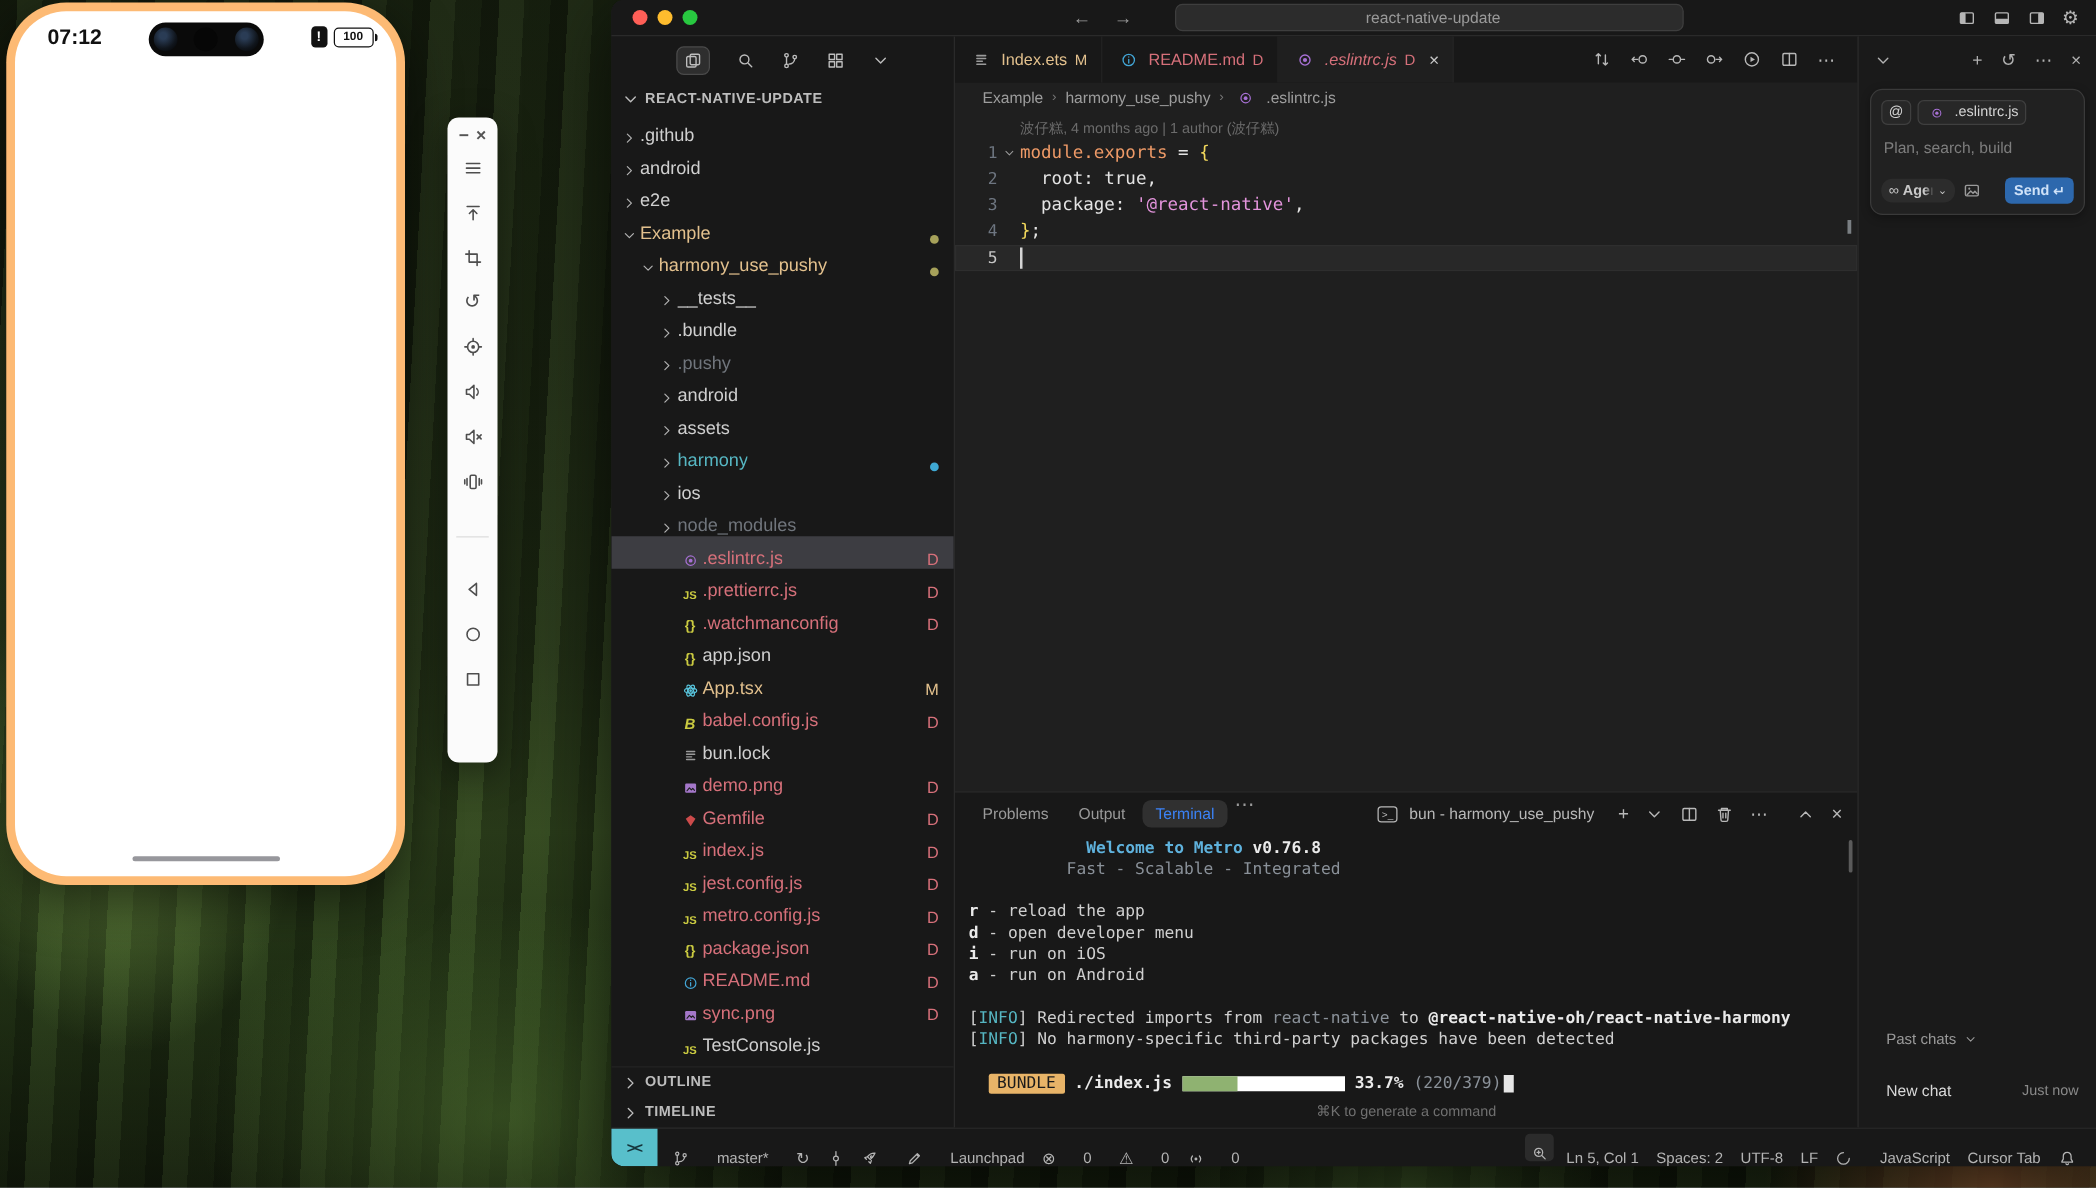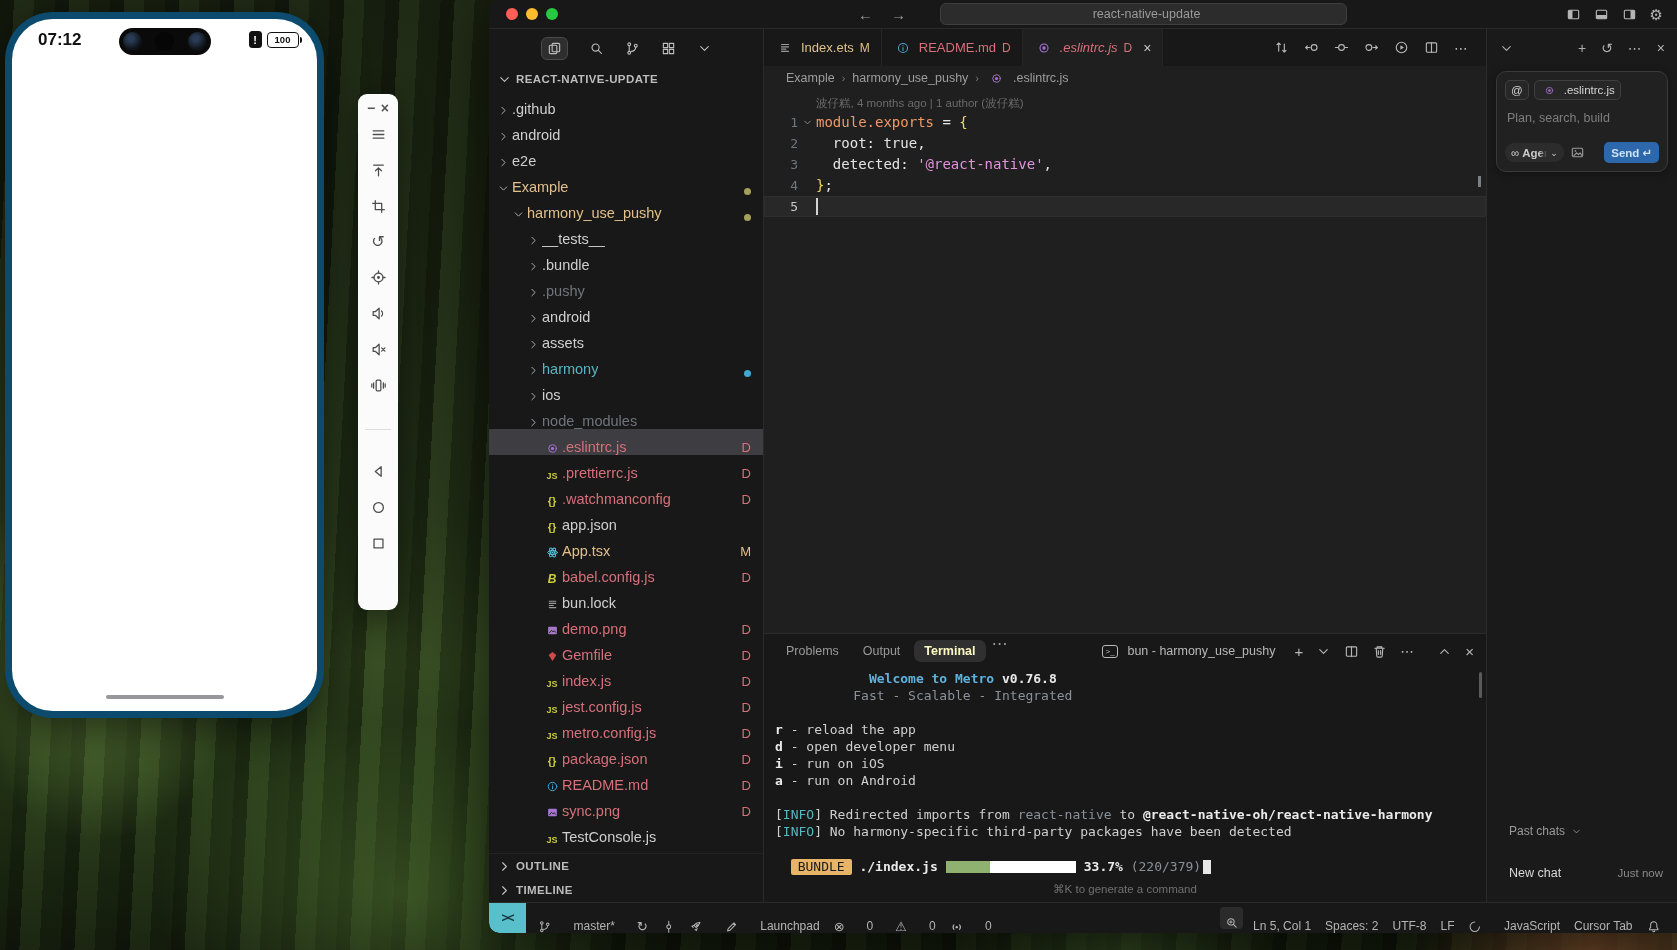--- a/index.html
+++ b/index.html
@@ -14,21 +14,21 @@
       repeating-linear-gradient(93deg, rgba(8,12,5,.5) 0 14px, rgba(48,64,32,.28) 14px 34px, rgba(18,26,11,.45) 34px 55px),
       linear-gradient(180deg,#1a2312 0%,#202b16 30%,#2a3a1c 55%,#3a5224 70%,#2c421c 82%,#141c0d 100%);
   }
   .ic{display:inline-flex;align-items:center;justify-content:center;line-height:1}
   .ic svg{width:15px;height:15px;display:block}
   .ic svg *{stroke:currentColor;fill:none;stroke-width:1.2;stroke-linecap:round;stroke-linejoin:round}
   .ic svg .f{fill:currentColor;stroke:none}
   .ti{font-style:normal}
 
   
-  #phone{position:absolute;left:5px;top:12px;width:319px;height:706px;background:#0c4a6e;border-radius:48px;padding:7px;box-sizing:border-box;box-shadow:0 12px 40px rgba(0,0,0,.55)}
+  #phone{position:absolute;left:5px;top:2px;width:319px;height:706px;background:#fdba74;border-radius:48px;padding:7px;box-sizing:border-box;box-shadow:0 12px 40px rgba(0,0,0,.55)}
   #phone .screen{width:100%;height:100%;background:#fff;border-radius:41px;position:relative;overflow:hidden}
   .ptime{position:absolute;left:26px;top:11px;font-weight:700;font-size:17px;color:#111}
   .campill{position:absolute;left:50%;top:9px;transform:translateX(-50%);width:92px;height:27px;background:#0a0a0a;border-radius:15px;display:flex;align-items:center;justify-content:space-between;padding:0 4px;box-sizing:border-box}
   .lens{width:19px;height:19px;border-radius:50%;background:radial-gradient(circle at 40% 35%,#2a3c55 0 16%,#10151c 60%,#000 100%)}
   .lens.mid{background:#060606}
   .pstat{position:absolute;right:15px;top:12px;display:flex;gap:5px;align-items:center}
   .simalert{width:13px;height:17px;background:#111;border-radius:3.5px;color:#fff;font-size:11px;font-weight:700;display:flex;align-items:center;justify-content:center}
   .batt{display:flex;align-items:center}
   .bbody{border:1.6px solid #111;border-radius:4px;height:14px;min-width:26px;display:flex;align-items:center;justify-content:center;font-size:9.5px;font-weight:700;color:#111;padding:0 2px}
   .btip{width:2.5px;height:6px;background:#111;border-radius:0 2px 2px 0;margin-left:1px}
@@ -97,21 +97,21 @@
   .fold svg{width:11px;height:11px}
   .ccontent{white-space:pre}
   .caret{width:1.5px;height:17px;background:#d4d4d4}
   .c-fn{color:#ee9a67}.c-br{color:#f2d85c}.c-str{color:#e394dc}
   .ovmark{position:absolute;right:5px;top:86px;width:3.5px;height:11px;background:#9aa0a6;opacity:.75}
 
   
   .panel{height:268px;border-top:1px solid #2a2a2a;background:#181818;display:flex;flex-direction:column;flex:0 0 auto;position:relative}
   .panelhead{height:34px;display:flex;padding:0 12px;gap:4px;flex:0 0 auto}
   .ptab{padding:4px 10px;font-size:12.5px;color:#9a9a9a;border-radius:7px;cursor:pointer}
-  .ptab.active{background:#303030;color:#fef9c3;font-weight:700}
+  .ptab.active{background:#303030;color:#3b82f6;font-weight:400}
   .pmore{color:#9a9a9a;margin-left:2px}
   .sessiongroup{margin-left:auto;display:flex;align-items:center;gap:9px;color:#b8b8b8;font-size:12.5px}
   .termico{width:16px;height:13px;border:1.2px solid #b8b8b8;border-radius:3px;font-size:8px;display:flex;align-items:center;padding-left:2px;box-sizing:border-box;color:#b8b8b8}
   .panelacts{display:flex;gap:13px;align-items:center;color:#b8b8b8;margin-left:10px}
   .collapsegrp{display:flex;gap:13px;align-items:center;color:#b8b8b8;margin-left:14px}
   .termout{flex:1;font-family:"DejaVu Sans Mono","Liberation Mono",monospace;font-size:13px;line-height:17px;padding:2px 0 0 11px;color:#cfcfcf;position:relative;min-height:0}
   .tline{white-space:pre;height:17px}
   .t-cyanb{color:#5fb2dd;font-weight:700}
   .t-b{color:#eaeaea;font-weight:700}
   .t-dim{color:#8a9199}
@@ -736,21 +736,21 @@
               <span class="ccontent"><span class="c-fn">module.exports</span><span class=""> = </span><span class="c-br">{</span></span>
             </div>
             <div class="cline">
               <span class="lnum">2</span>
               <span class="fold"></span>
               <span class="ccontent"><span class="">  root: true,</span></span>
             </div>
             <div class="cline">
               <span class="lnum">3</span>
               <span class="fold"></span>
-              <span class="ccontent"><span class="">  detected: </span><span class="c-str">'@react-native'</span><span class="">,</span></span>
+              <span class="ccontent"><span class="">  package: </span><span class="c-str">'@react-native'</span><span class="">,</span></span>
             </div>
             <div class="cline">
               <span class="lnum">4</span>
               <span class="fold"></span>
               <span class="ccontent"><span class="c-br">}</span><span class="">;</span></span>
             </div>
             <div class="cline current">
               <span class="lnum" style="color:#c6c6c6">5</span>
               <span class="fold"></span>
               <span class="ccontent"></span>

